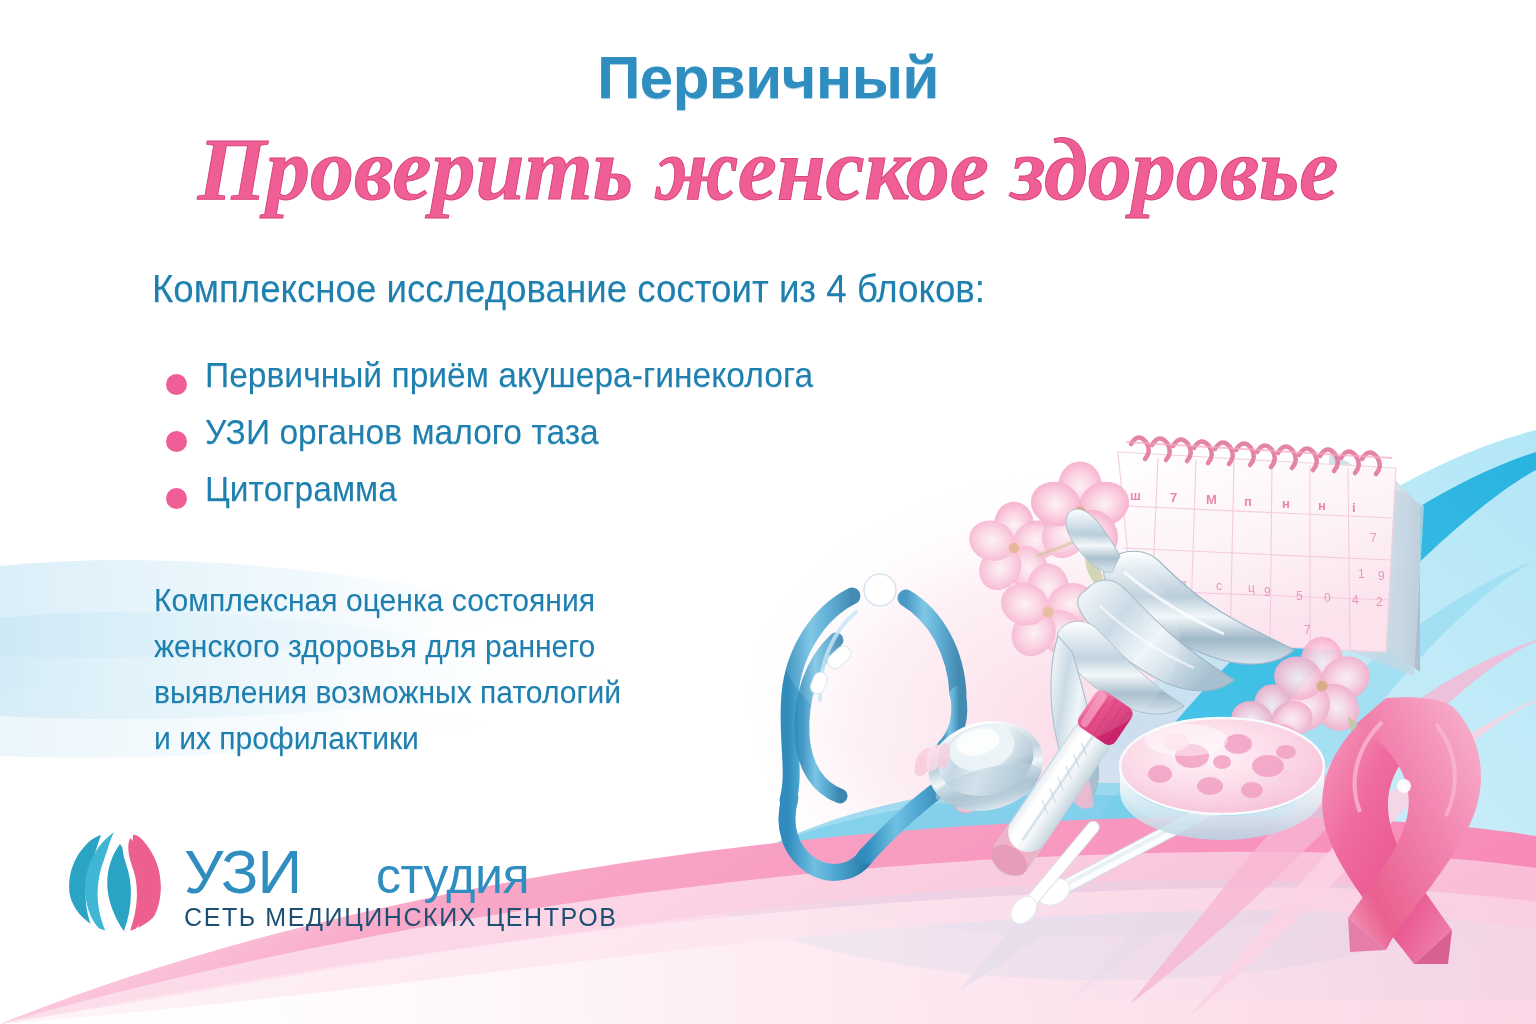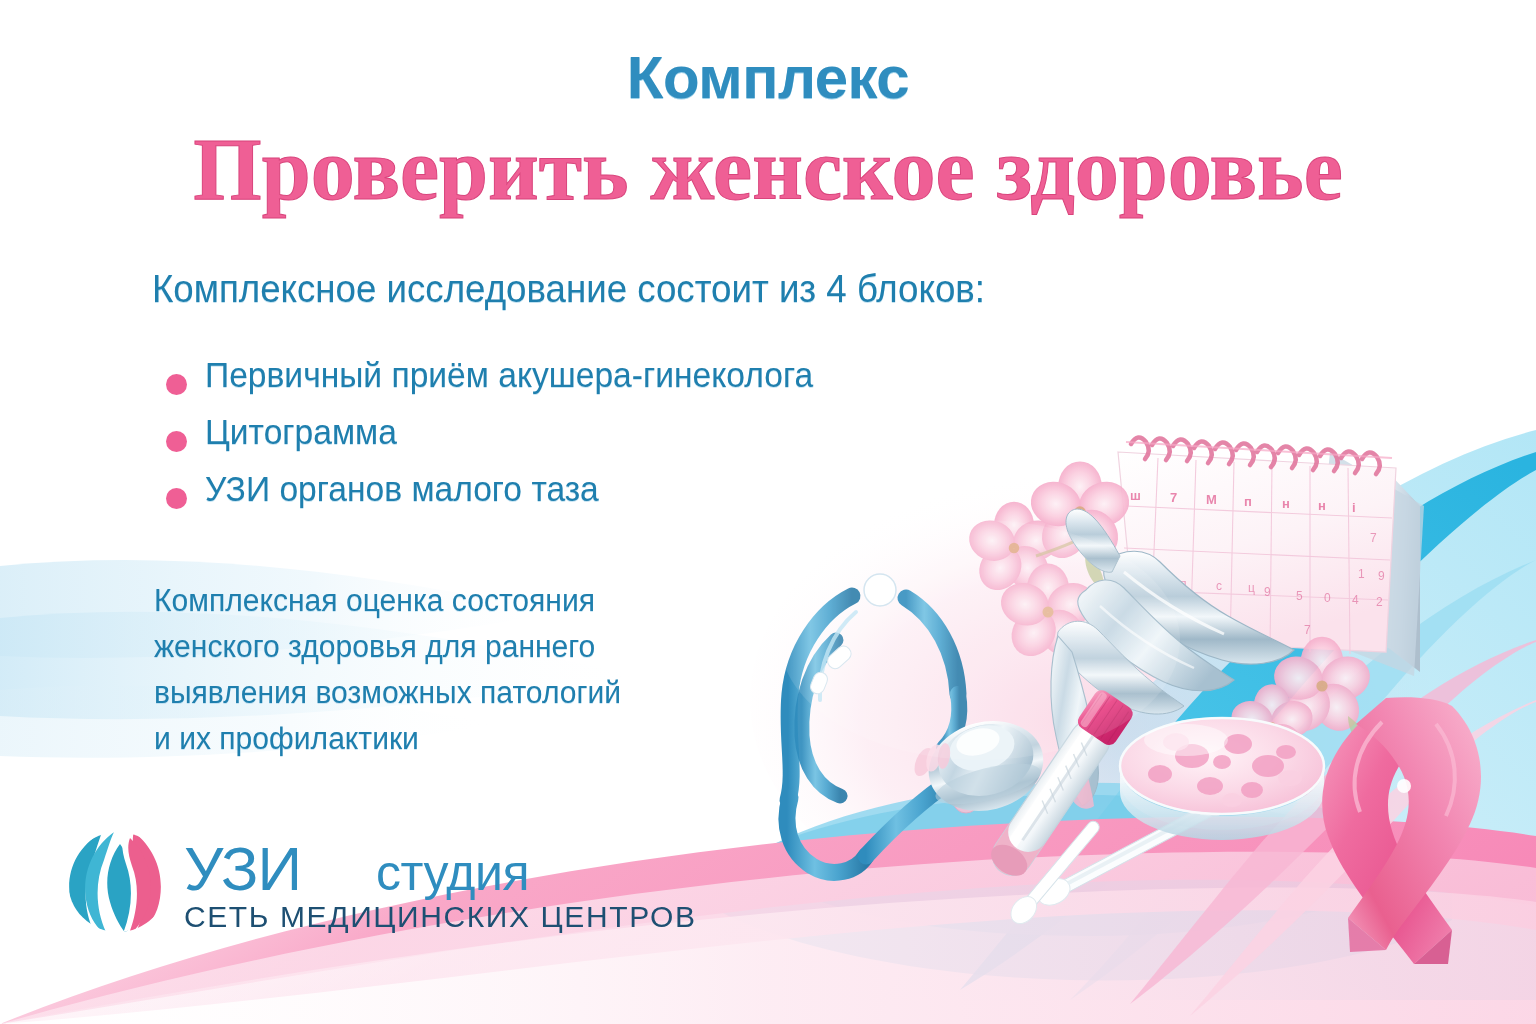--- a/index.html
+++ b/index.html
@@ -27,20 +27,21 @@
   }
   .headline{
     position:absolute;left:0;right:0;top:124px;
     text-align:center;
     font-family:"Liberation Serif", serif;
     font-size:88px;font-weight:700;
     color:#ef5f95;
     -webkit-text-stroke:1px #d9447c;
     line-height:1.05;
     letter-spacing:0px;
+    font-style:italic;
   }
 
   
   .subtitle{
     position:absolute;left:152px;top:267px;
     font-size:39px;font-weight:400;
     color:#1f7fae;
     transform:scaleX(0.94);transform-origin:left top;
     white-space:nowrap;
     text-shadow:0 1px 0 rgba(120,190,225,.45);
@@ -70,21 +71,21 @@
     text-shadow:0 1px 0 rgba(120,190,225,.35);
   }
   .paragraph span{display:block;white-space:nowrap;}
 
   
   .logo{position:absolute;left:62px;top:826px;display:flex;align-items:center;}
   .logo-mark{width:112px;height:112px;flex:0 0 auto;}
   .logo-text{margin-left:10px;padding-top:10px;}
   .logo-word{height:62px;display:block;}
   .logo-tagline{
-    font-size:30px;letter-spacing:1.6px;color:#1d4f72;
+    font-size:25px;letter-spacing:1.6px;color:#1d4f72;
     font-weight:400;margin-top:-2px;white-space:nowrap;
   }
 </style>
 </head>
 <body>
 
 <div id="banner">
 
   <svg class="bg-layer" viewBox="0 0 1536 1024" preserveAspectRatio="none" xmlns="http://www.w3.org/2000/svg">
     <defs>
@@ -475,36 +476,36 @@
       <circle cx="1404" cy="786" r="7" fill="#ffffff" opacity="0.9"></circle>
       <path d="M1382,722 C1356,748 1348,782 1360,812" stroke="#fbc0d7" stroke-width="4" fill="none" opacity="0.7"></path>
       <path d="M1436,724 C1458,752 1460,786 1446,816" stroke="#fbc0d7" stroke-width="4" fill="none" opacity="0.6"></path>
       <path d="M1414,964 L1452,930 L1448,964 Z" fill="#d24b84" opacity="0.85"></path>
       <path d="M1386,950 L1348,918 L1350,952 Z" fill="#e2679b" opacity="0.8"></path>
     </g>
 
     <ellipse cx="980" cy="640" rx="200" ry="120" fill="#ffffff" opacity="0.12"></ellipse>
   </svg>
 
-  <div class="kicker">Комплекс</div>
+  <div class="kicker">Первичный</div>
   <div class="headline">Проверить женское здоровье</div>
   <div class="subtitle">Комплексное исследование состоит из 4 блоков:</div>
 
   <ul class="bullets">
     <li>
       <span class="dot"></span>
       <span class="bullet-text">Первичный приём акушера-гинеколога</span>
     </li>
     <li>
       <span class="dot"></span>
-      <span class="bullet-text">Цитограмма</span>
+      <span class="bullet-text">УЗИ органов малого таза</span>
     </li>
     <li>
       <span class="dot"></span>
-      <span class="bullet-text">УЗИ органов малого таза</span>
+      <span class="bullet-text">Цитограмма</span>
     </li>
   </ul>
 
   <div class="paragraph">
     <span>Комплексная оценка состояния</span>
     <span>женского здоровья для раннего</span>
     <span>выявления возможных патологий</span>
     <span>и их профилактики</span>
   </div>
 

